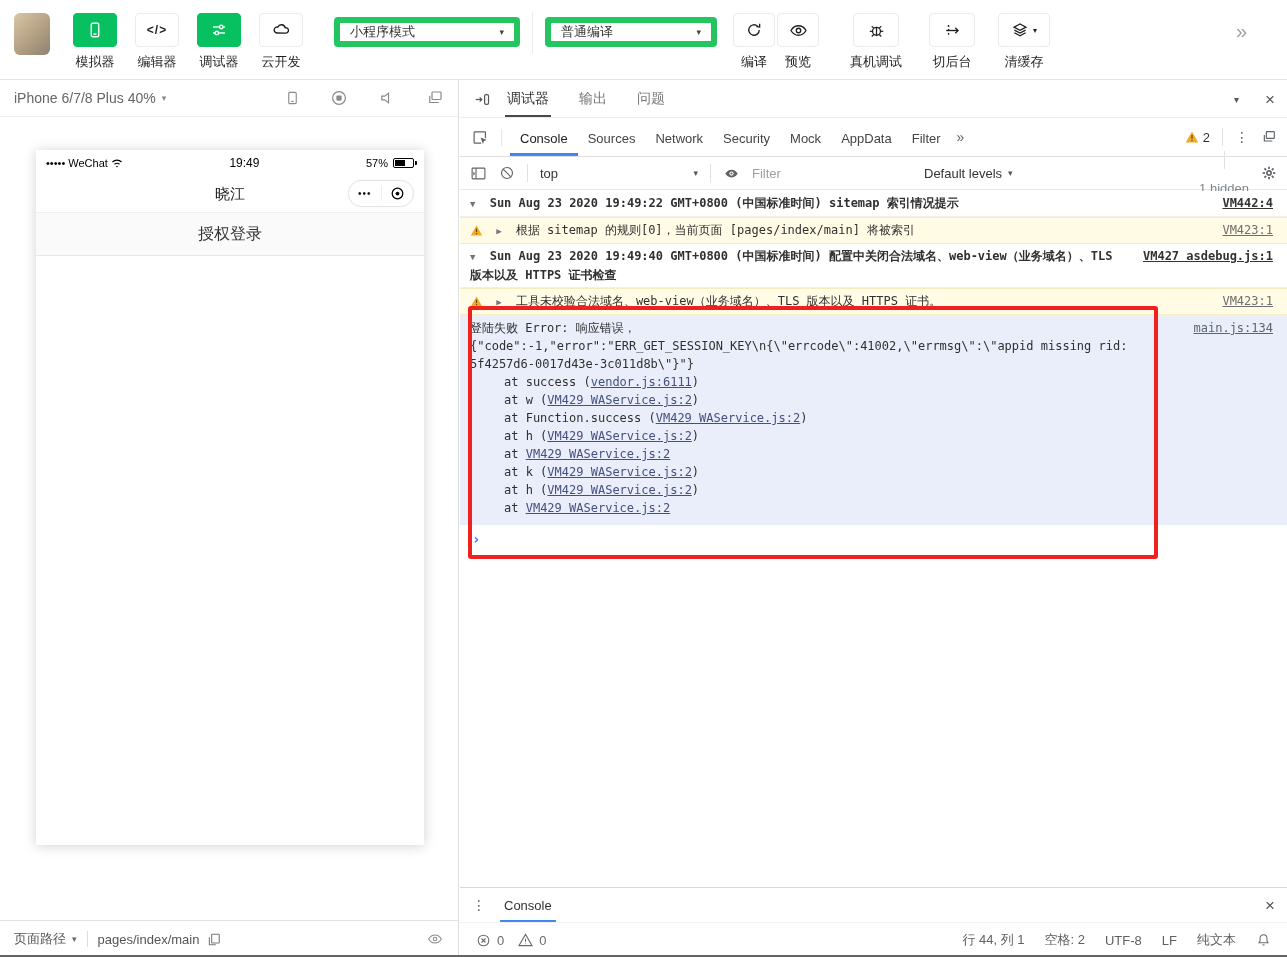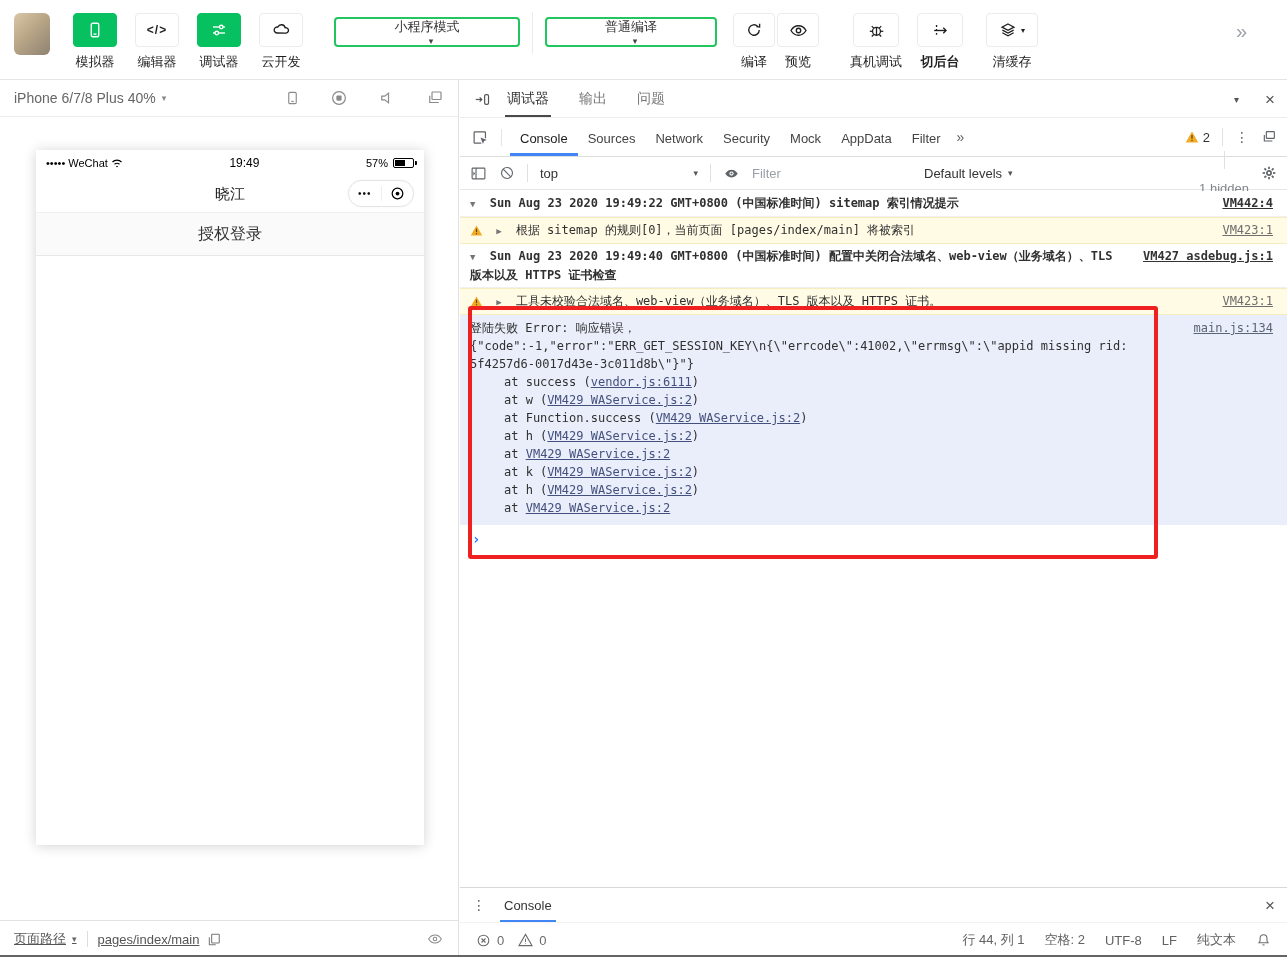--- a/index.html
+++ b/index.html
@@ -14,22 +14,22 @@
   .toolbar { position:absolute; left:0; top:0; width:100%; height:80px; background:#fff;
     border-bottom:1px solid #e4e4e4; display:flex; align-items:flex-start; padding:0 14px; }
   .avatar { width:36px; height:42px; border-radius:6px; margin-top:13px; margin-right:14px;
     background:linear-gradient(135deg,#d8c7a8 0%,#b9a687 45%,#8e8272 100%); }
   .tbtn { display:flex; flex-direction:column; align-items:center; margin:13px 9px 0; cursor:default; }
   .tbtn .ibox { width:44px; height:34px; border-radius:4px; display:flex; align-items:center; justify-content:center;
     background:#fff; border:1px solid #ebebeb; color:#1f1f1f; }
   .tbtn.active .ibox { background:#07c160; border-color:#07c160; color:#fff; }
   .tbtn .lbl { font-size:13px; color:#1f1f1f; margin-top:6px; white-space:nowrap; }
   .codeglyph { font-size:12px; font-weight:bold; letter-spacing:1px; }
-  .tselect { margin-top:17px; height:30px; border:2px solid #22c55e; border-radius:4px; background:#fff;
-    display:flex; align-items:center; justify-content:center; padding:0 10px; font-size:13px; color:#333;flex-direction:column; }
+  .tselect { margin-top:17px; height:30px; border:6px solid #22c55e; border-radius:4px; background:#fff;
+    display:flex; align-items:center; justify-content:space-between; padding:0 10px; font-size:13px; color:#333; }
   .tselect .caret { font-size:9px; color:#444; margin-left:8px; }
   .tsep { width:1px; height:42px; background:#ebebeb; margin:12px 12px 0; }
   .toolbar-overflow { margin-left:auto; margin-top:20px; margin-right:28px; color:#9aa0a6; font-size:20px; letter-spacing:-2px; }
 
   
   .left-panel { position:absolute; left:0; top:80px; width:459px; bottom:37px; background:#fff;
     border-right:1px solid #e0e0e0; overflow:hidden; }
   .sim-header { height:37px; border-bottom:1px solid #ededed; display:flex; align-items:center;
     padding:0 14px; color:#666; font-size:14px; }
   .sim-header .caret { font-size:9px; color:#888; margin-left:6px; }
@@ -48,21 +48,21 @@
     border-radius:14px; background:#fff; display:flex; align-items:center; box-shadow:0 0 3px rgba(0,0,0,0.04); }
   .capsule .dots { flex:1; text-align:center; font-size:10px; letter-spacing:1px; color:#111; }
   .capsule .cdiv { width:1px; height:15px; background:#eee; }
   .capsule .target { flex:1; display:flex; justify-content:center; }
   .pauth { height:44px; background:#fafafa; border-top:1px solid #f0f0f0; border-bottom:1px solid #e7e7e7;
     display:flex; align-items:center; justify-content:center; font-size:16px; color:#333; }
 
   
   .path-bar { position:absolute; left:0; bottom:0; width:459px; height:37px; background:#fff;
     border-top:1px solid #e2e2e2; border-right:1px solid #e0e0e0; display:flex; align-items:center;
-    padding:0 14px; color:#555; font-size:13px; z-index:5;text-decoration:underline; }
+    padding:0 14px; color:#555; font-size:13px; z-index:5; }
   .path-bar .caret { font-size:9px; color:#666; margin:0 10px 0 6px; }
   .path-bar .vsep { width:1px; height:16px; background:#ddd; margin-right:10px; }
   .path-bar .copy { margin-left:8px; color:#777; }
   .path-bar .eye { margin-left:auto; color:#888; }
 
   
   .right-panel { position:absolute; left:460px; top:80px; right:0; bottom:0; background:#fff; }
   .dbg-header { height:38px; border-bottom:1px solid #ececec; display:flex; align-items:flex-end; padding:0 12px; }
   .dock-icon { color:#555; margin:0 14px 9px 2px; }
   .dbg-tab { font-size:14px; color:#777; padding:0 2px 9px; margin-right:26px; }
@@ -226,21 +226,21 @@
               <line x1="7" y1="13" x2="3.5" y2="13"></line>
               <line x1="17" y1="13" x2="20.5" y2="13"></line>
               <line x1="8.5" y1="17" x2="6" y2="19.5"></line>
               <line x1="15.5" y1="17" x2="18" y2="19.5"></line>
             </svg>
       </span>
         </div>
       <div class="lbl">真机调试</div>
     </div>
 
-    <div class="tbtn" style="margin-left:6px;font-weight:bold;">
+    <div class="tbtn" style="margin-left:18px;">
       <div class="ibox" style="width:46px;">
           <span>
         <svg width="19" height="19" viewBox="0 0 24 24" fill="none" stroke="currentColor" stroke-width="1.7">
               <line x1="7" y1="5" x2="7" y2="19" stroke-dasharray="2.5,2.5"></line>
               <line x1="4" y1="12" x2="19" y2="12"></line>
               <polyline points="15.5,8.5 19,12 15.5,15.5"></polyline>
             </svg>
       </span>
         </div>
       <div class="lbl">切后台</div>

